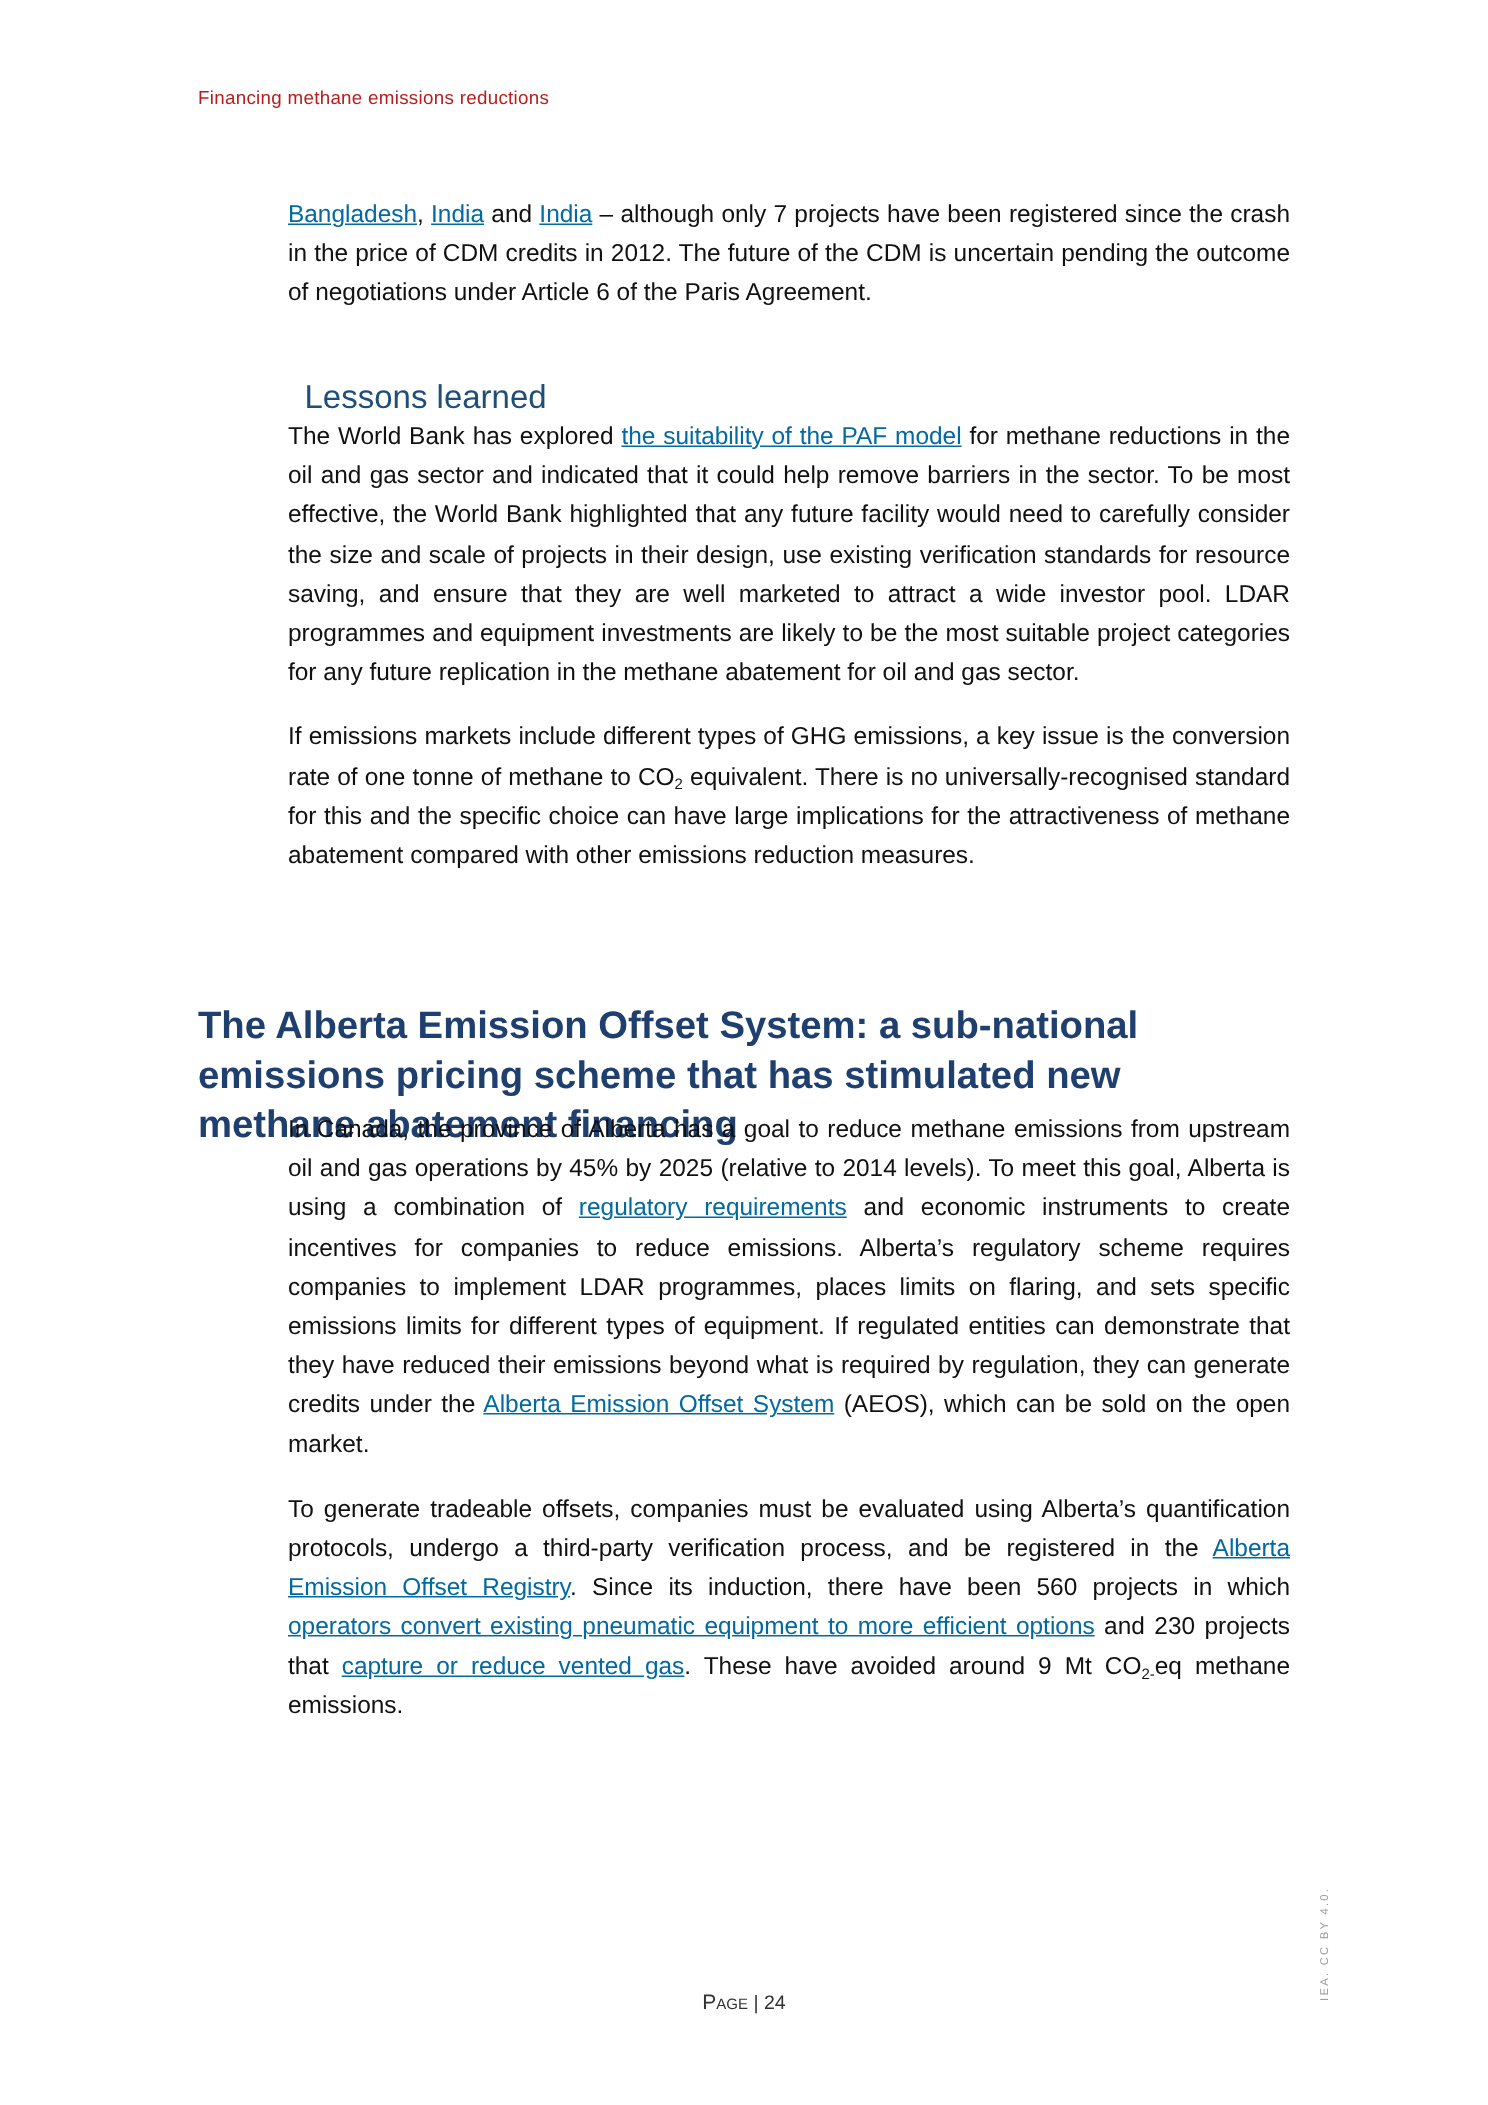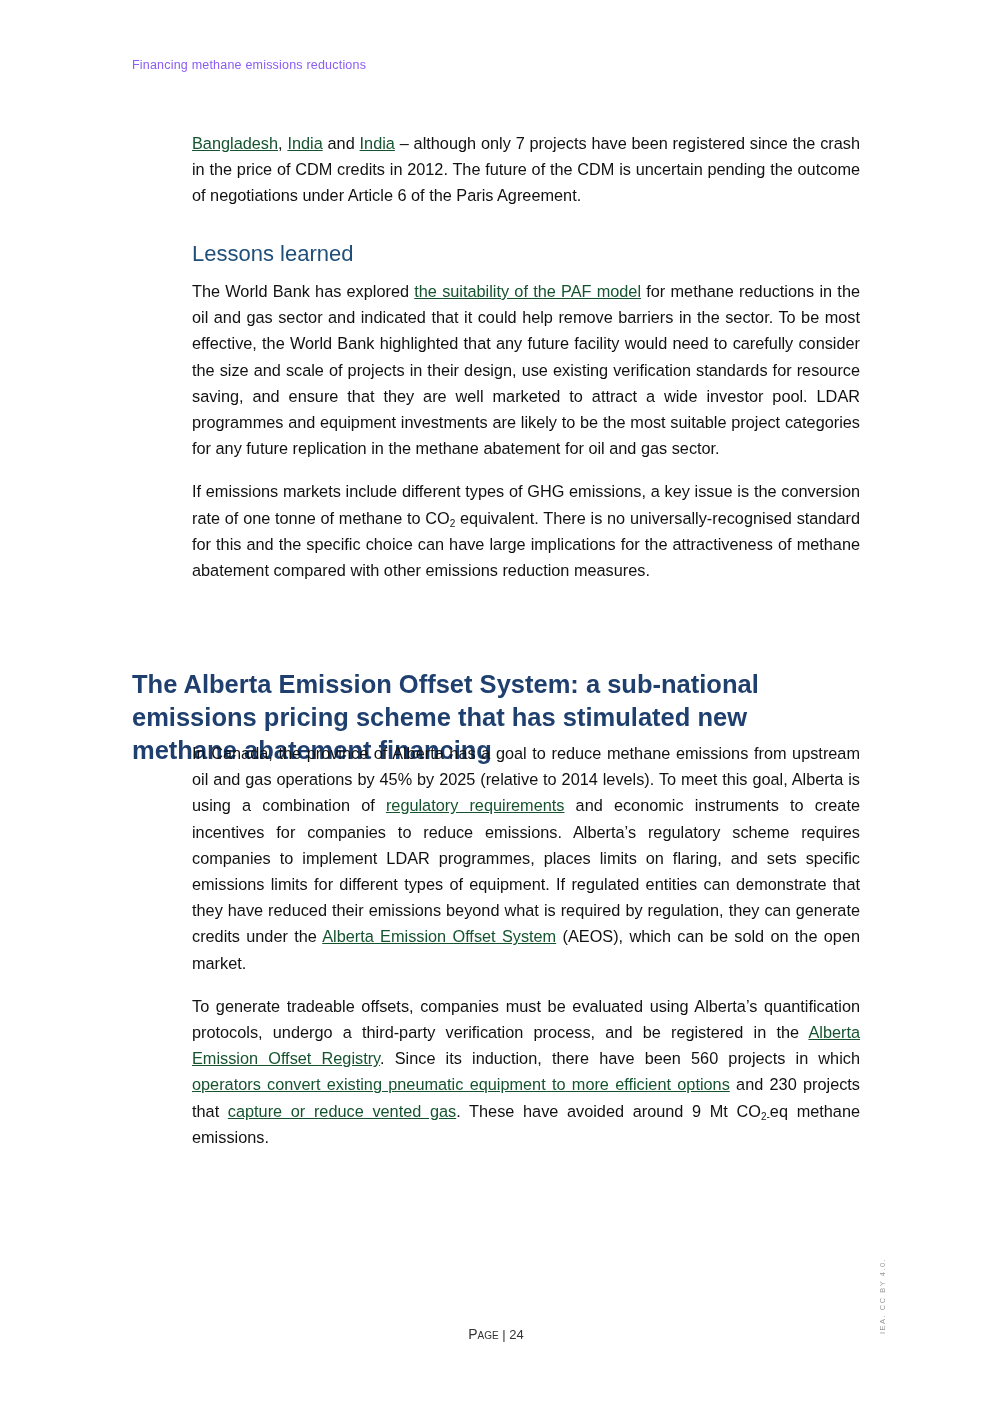--- a/index.html
+++ b/index.html
@@ -1,22 +1,22 @@
 <!DOCTYPE html>
 <html><head>
 <meta charset="utf-8">
 <style>
   html, body { margin: 0; padding: 0; background: #ffffff; }
   body { width: 992px; height: 1403px; position: relative; overflow: hidden; font-family: "Liberation Sans", sans-serif; color: #111111; }
-  .running-header { position: absolute; left: 132px; top: 58px; font-size: 12.5px; color: #8b5cf6; letter-spacing: 0.2px; }
+  .running-header { position: absolute; left: 132px; top: 58px; font-size: 12.5px; color: #b91c1c; letter-spacing: 0.2px; }
   .content { position: absolute; left: 192px; width: 668px; }
   .para { font-size: 16.3px; line-height: 26.2px; text-align: justify; margin: 0; text-justify: inter-word; }
-  .para a { color: #14532d; }
+  .para a { color: #0369a1; }
   .sub { font-size: 10px; vertical-align: -3px; line-height: 0; }
-  .h3 { position: absolute; left: 192px; font-size: 22px; color: #1f4e79; font-weight: normal; margin: 0; }
+  .h3 { position: absolute; left: 192px; font-size: 22px; color: #1f4e79; font-weight: normal; margin: 11px; }
   .h2 { position: absolute; left: 132px; width: 700px; font-size: 25.5px; line-height: 33px; color: #1f3f6e; font-weight: bold; margin: 0; }
   .footer-page { position: absolute; left: 0; width: 992px; top: 1326px; text-align: center; font-size: 13px; color: #333; }
   .footer-page .small-caps { font-variant: small-caps; font-size: 14px; margin-top: 36px; }
   .rights { position: absolute; left: 878px; top: 1334px; transform: rotate(-90deg); transform-origin: left top; font-size: 7.5px; color: #999; letter-spacing: 1.5px; white-space: nowrap; }
 </style>
 </head>
 <body>
 
 <div class="running-header">Financing methane emissions reductions</div>
 

